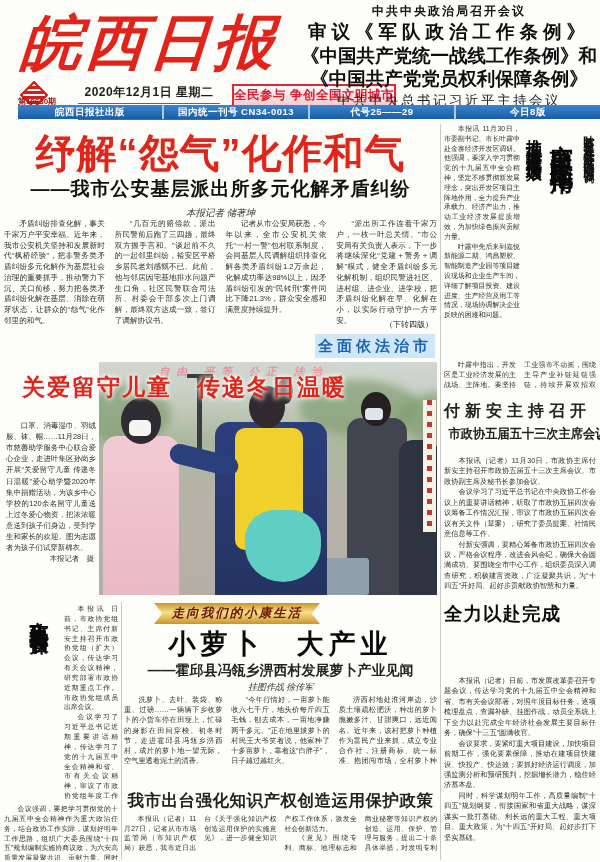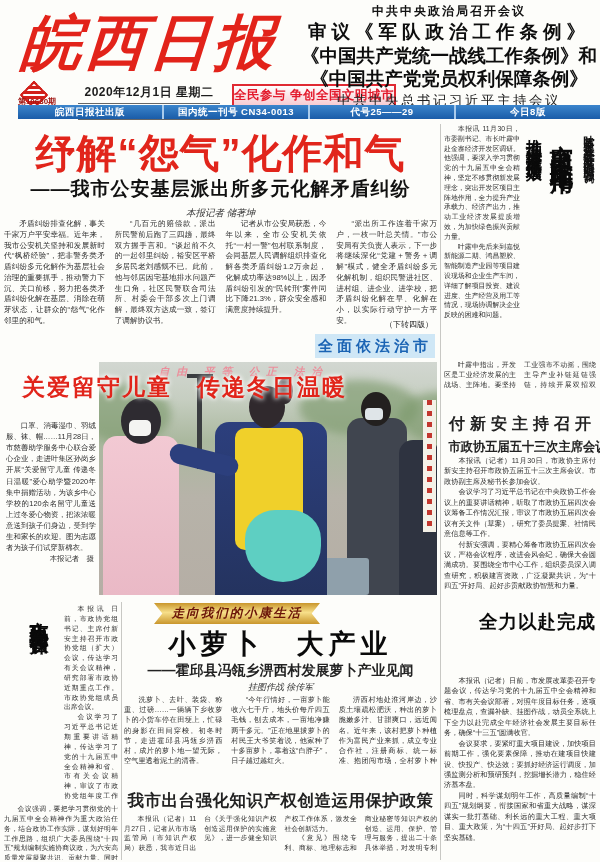--- a/index.html
+++ b/index.html
@@ -57,21 +57,21 @@
   #ind-h1{position:absolute;right:18px;top:2px;height:228px;font-size:23px;font-weight:bold;
       letter-spacing:3.5px;color:#0a0a0a;}
   #ind-h2{position:absolute;right:52px;top:2px;height:228px;font-size:16px;font-weight:bold;
       letter-spacing:2.5px;color:#0a0a0a;}
   #ind-body-side{position:absolute;left:0;top:0;width:76px;height:232px;overflow:hidden;
       font-size:6.9px;line-height:1.42;text-align:justify;color:#2e2e2e;}
   #ind-body-bottom{position:absolute;left:0;top:236px;width:152px;height:36px;overflow:hidden;
       column-count:2;column-gap:8px;font-size:6.9px;line-height:1.42;text-align:justify;color:#2e2e2e;}
   
   #chair{position:absolute;left:444px;top:400px;width:152px;height:194px;}
-  #chair-h1{text-align:right;font-size:16px;font-weight:bold;letter-spacing:5px;margin-top:14px;white-space:nowrap;font-family:Liberation Mono, monospace;}
+  #chair-h1{text-align:left;font-size:16px;font-weight:bold;letter-spacing:5px;margin-top:1px;white-space:nowrap;font-family:Liberation Mono, monospace;}
   #chair-h2{text-align:center;font-size:13px;font-weight:bold;margin-top:3px;white-space:nowrap;
       transform:scaleX(.94);transform-origin:center;}
   #chair-body{position:absolute;left:0;top:56px;width:152px;height:136px;overflow:hidden;
       font-size:7.2px;line-height:1.45;text-align:justify;color:#2e2e2e;}
   
   #photo-sec{position:absolute;left:4px;top:362px;width:433px;height:233px;}
   #photo-headline{position:absolute;left:18px;top:10px;font-size:23px;font-weight:bold;color:#e1251b;
       letter-spacing:2px;white-space:nowrap;z-index:3;text-shadow:0 0 4px #fff,0 0 6px #fff;}
   #photo-caption{position:absolute;left:2px;top:58px;width:90px;height:173px;overflow:hidden;
       font-size:7.4px;line-height:1.5;text-align:justify;color:#2e2e2e;}
@@ -123,21 +123,21 @@
   #radish-byline{position:absolute;left:0;top:81px;width:313px;text-align:center;font-size:9px;
       font-family:"Liberation Serif",serif;font-style:italic;color:#333;}
   #radish-body{position:absolute;left:0;top:95px;width:313px;height:88px;overflow:hidden;
       column-count:3;column-gap:9px;font-size:7.2px;line-height:1.42;text-align:justify;color:#2e2e2e;}
   #ipr{position:absolute;left:124px;top:786px;width:313px;height:76px;}
   #ipr-headline{text-align:center;font-size:16.5px;font-weight:bold;letter-spacing:.5px;margin-top:4px;white-space:nowrap;font-family:Liberation Mono, monospace;}
   #ipr-body{position:absolute;left:0;top:28px;width:313px;height:48px;overflow:hidden;
       column-count:4;column-gap:8px;font-size:6.8px;line-height:1.42;text-align:justify;color:#2e2e2e;}
   #targets{position:absolute;left:444px;top:600px;width:152px;height:262px;}
   .tg-h{font-size:18.5px;font-weight:bold;letter-spacing:1px;line-height:1.55;color:#0a0a0a;white-space:nowrap;}
-  #targets-head{margin-top:8px;text-align:right;}
+  #targets-head{}
   #targets-body{position:absolute;left:0;top:76px;width:152px;height:186px;overflow:hidden;
       font-size:7.2px;line-height:1.45;text-align:justify;color:#2e2e2e;}
 </style>
 </head>
 <body>
 
 <div id="page">
 
   <div id="masthead-title">皖西日报</div>
   <div id="logo"></div>

